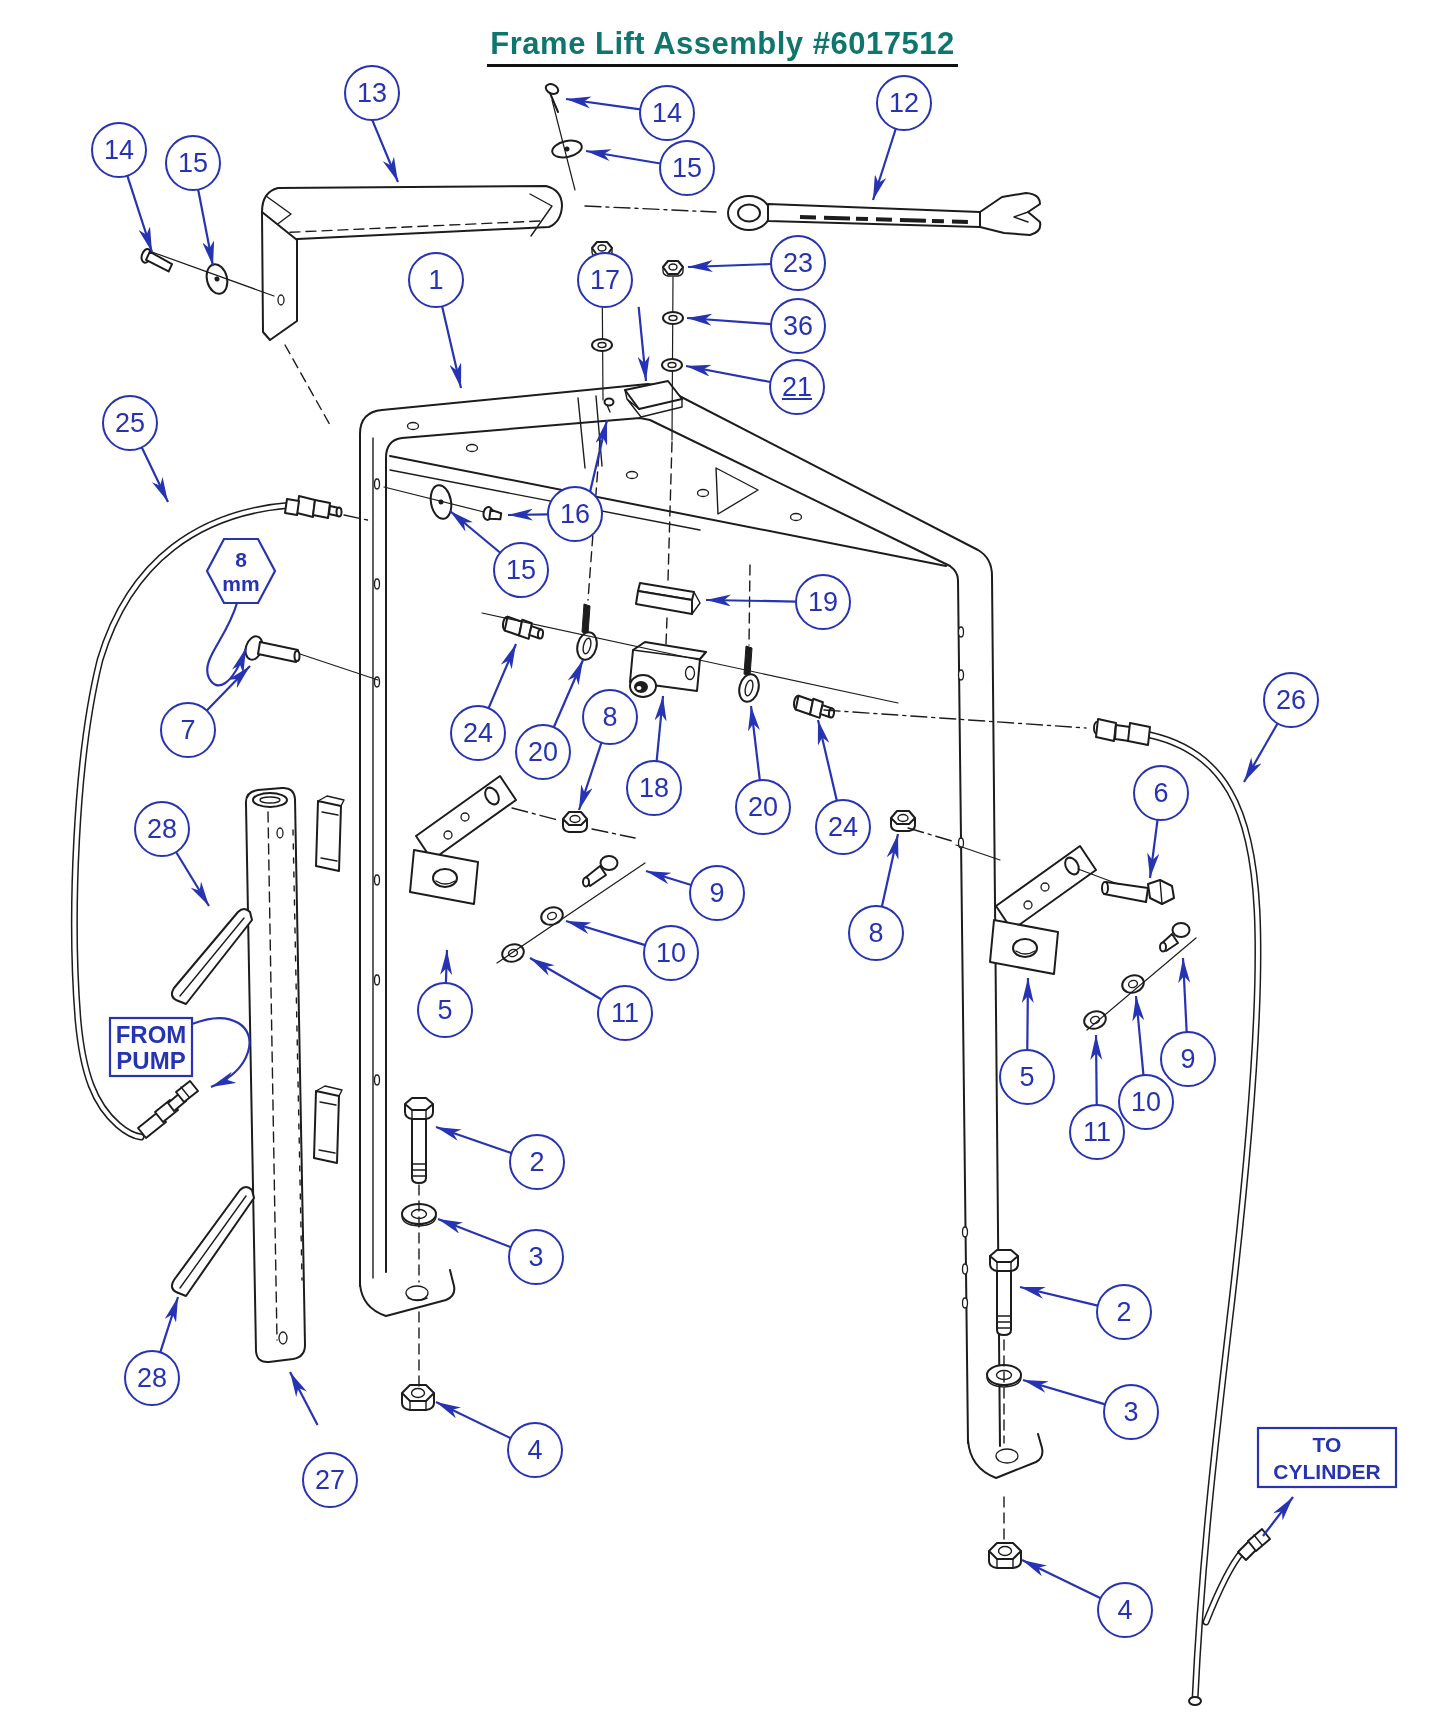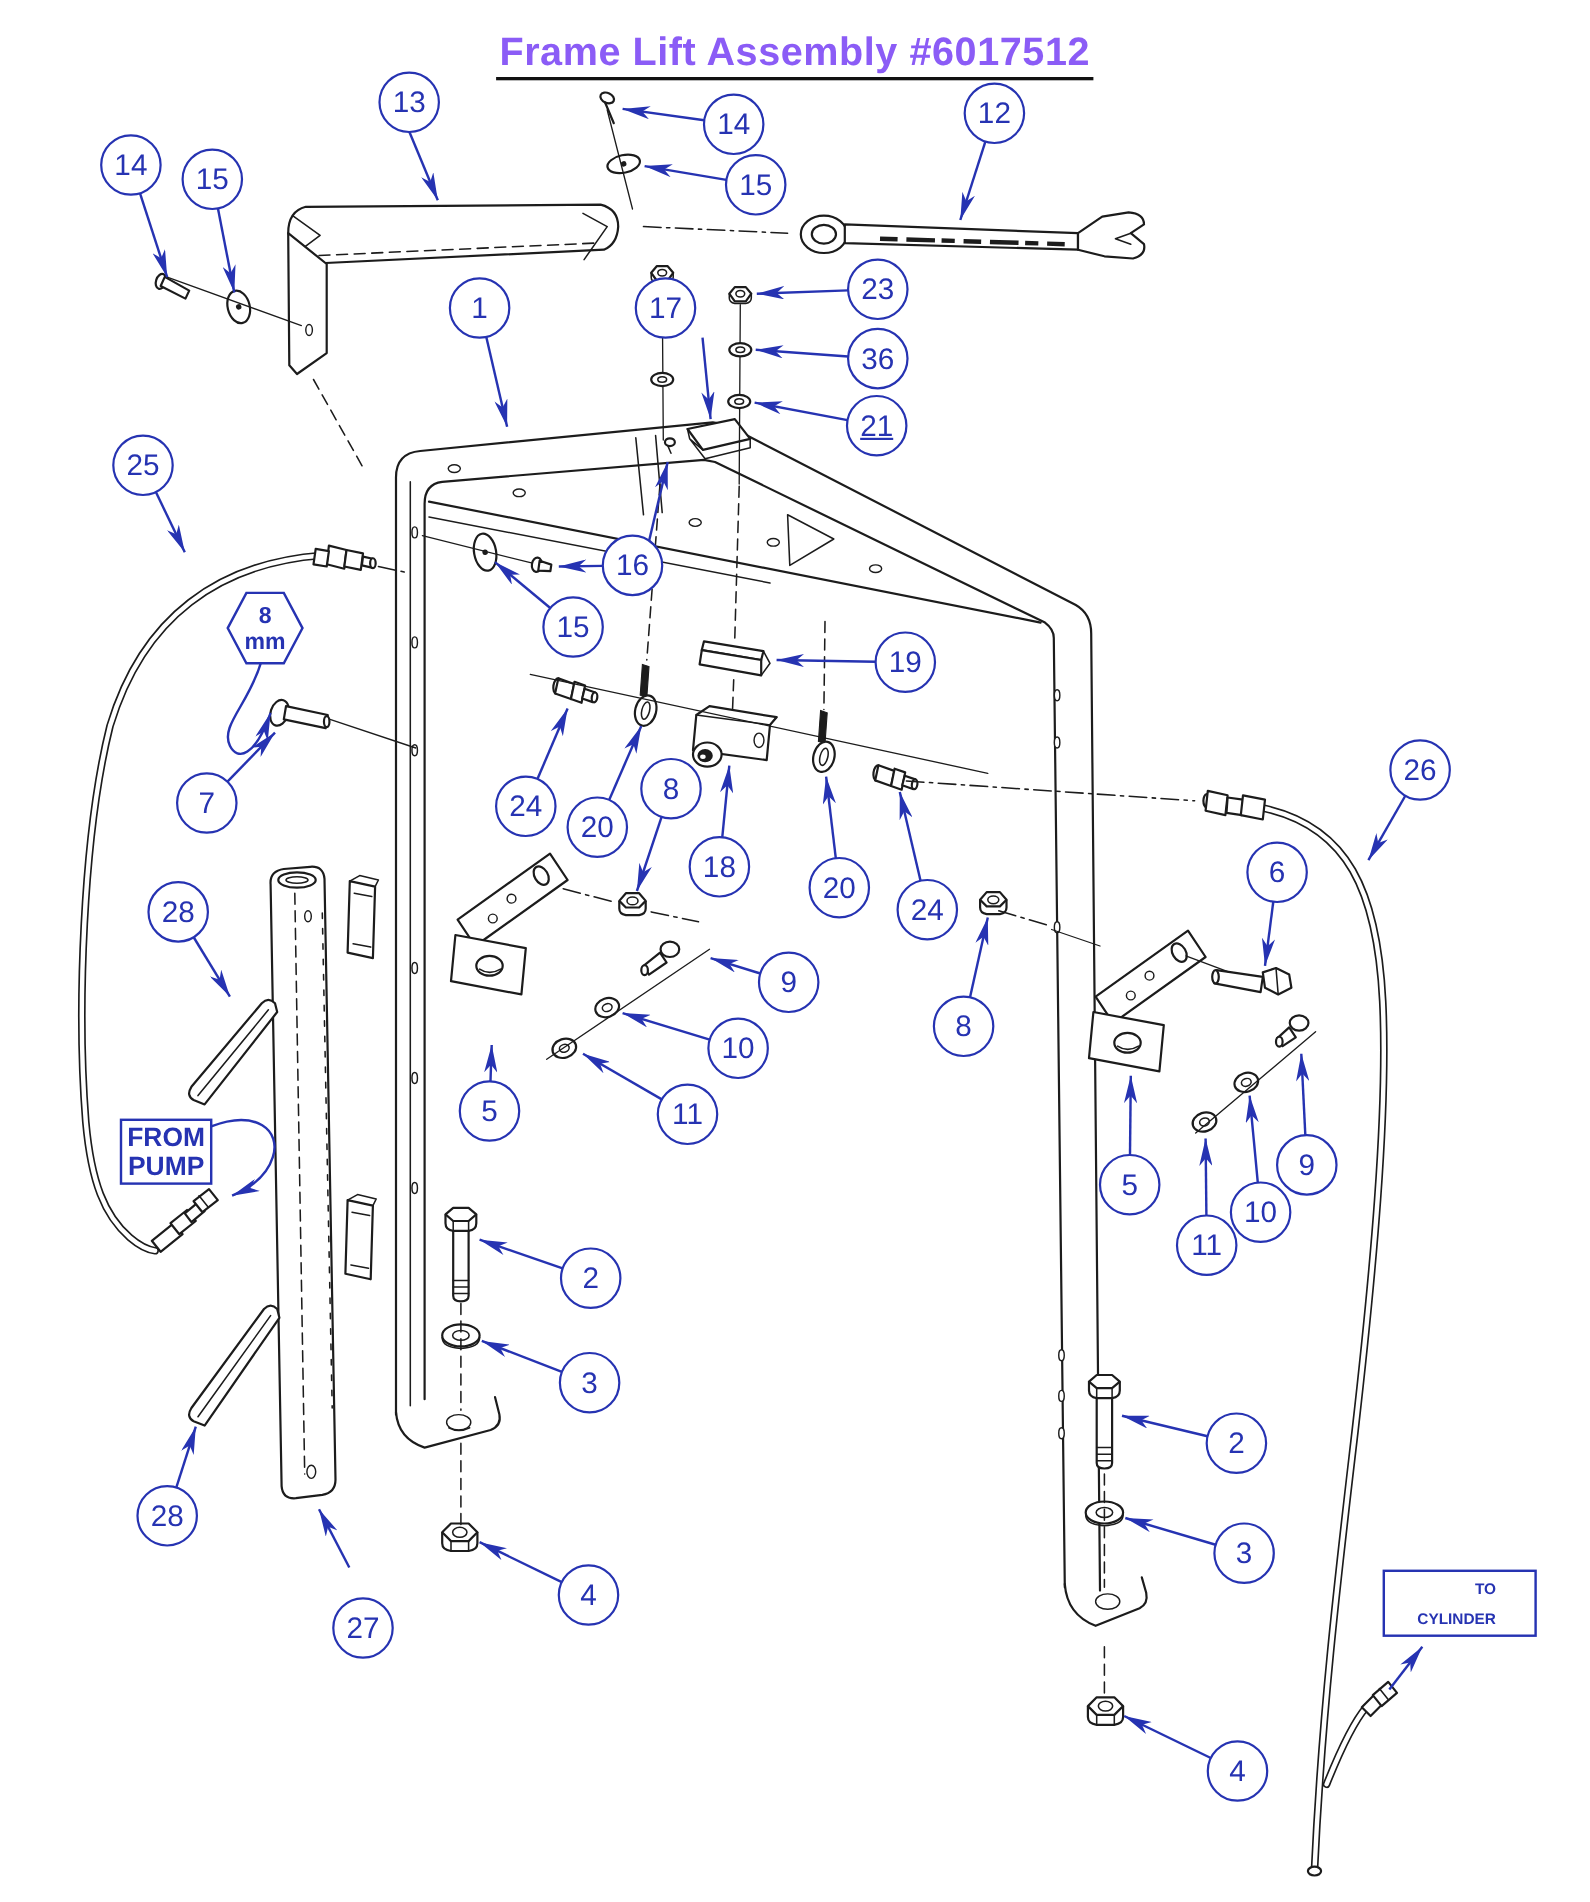--- a/index.html
+++ b/index.html
@@ -16,26 +16,26 @@
   .dashdot{stroke-dasharray:16 5 3 5;stroke-width:1.4;}
   .hose-o{fill:none;stroke:var(--ink);stroke-width:7;stroke-linecap:round;}
   .hose-i{fill:none;stroke:#fff;stroke-width:4;stroke-linecap:round;}
   .arrow{stroke:var(--blue);stroke-width:2.2;fill:none;}
   .bluebox{fill:#fff;stroke:var(--blue);stroke-width:2.2;}
   .callout{position:absolute;width:52px;height:52px;transform:translate(-50%,-50%);
            border:2.2px solid var(--blue);border-radius:50%;background:#fff;
            display:flex;align-items:center;justify-content:center;
            color:var(--blue);font-size:27px;z-index:3;}
   .title{position:absolute;top:26px;left:0;width:100%;text-align:center;z-index:2;
-         font-weight:bold;font-size:36px;color:#8b5cf6;letter-spacing:0.5px;}
+         font-weight:bold;font-size:31px;color:#0f766e;letter-spacing:0.5px;}
   .title span{border-bottom:3.5px solid #111;padding:0 3px 3px;}
   .label-box{position:absolute;color:var(--blue);font-weight:bold;text-align:center;z-index:2;}
   .hexlabel{left:207px;top:541px;width:68px;font-size:21px;line-height:24px;padding-top:7px;}
   .pumplabel{left:110px;top:1018px;width:82px;font-size:24px;line-height:26px;padding-top:4px;}
-  .cyllabel{left:1222px;top:1428px;width:138px;font-size:14px;line-height:27px;padding-top:3px;text-align:right;}
+  .cyllabel{left:1258px;top:1428px;width:138px;font-size:21px;line-height:27px;padding-top:3px;}
 </style>
 </head>
 <body>
 
 <div id="stage">
 
   <div class="title"><span>Frame Lift Assembly #6017512</span></div>
 
   <svg id="art" width="1445" height="1729" viewBox="0 0 1445 1729">
     <defs>

